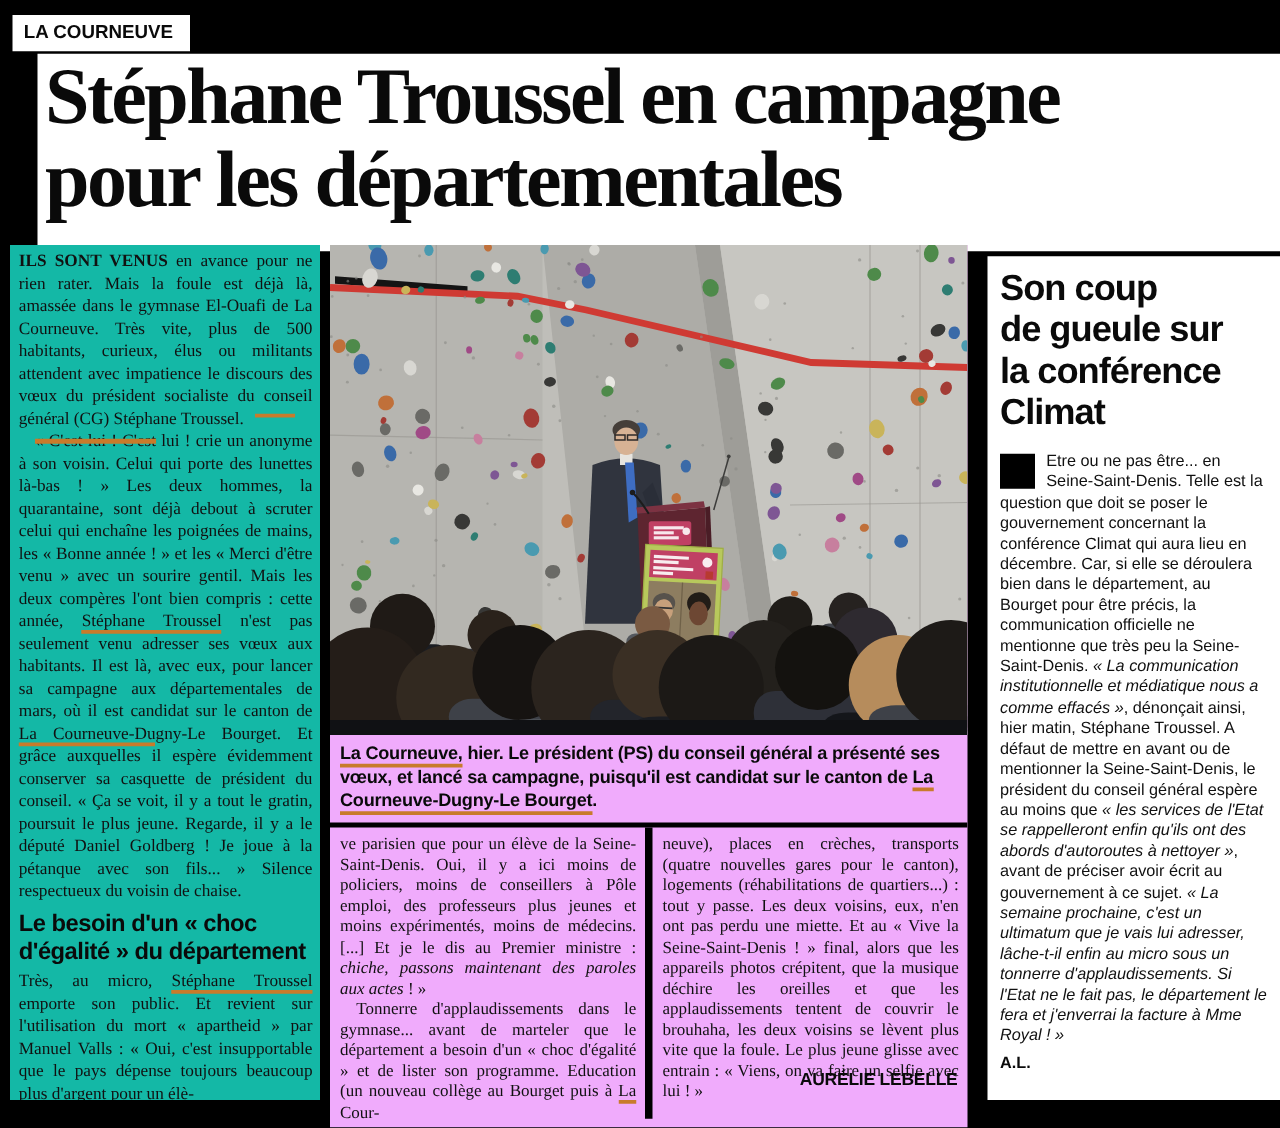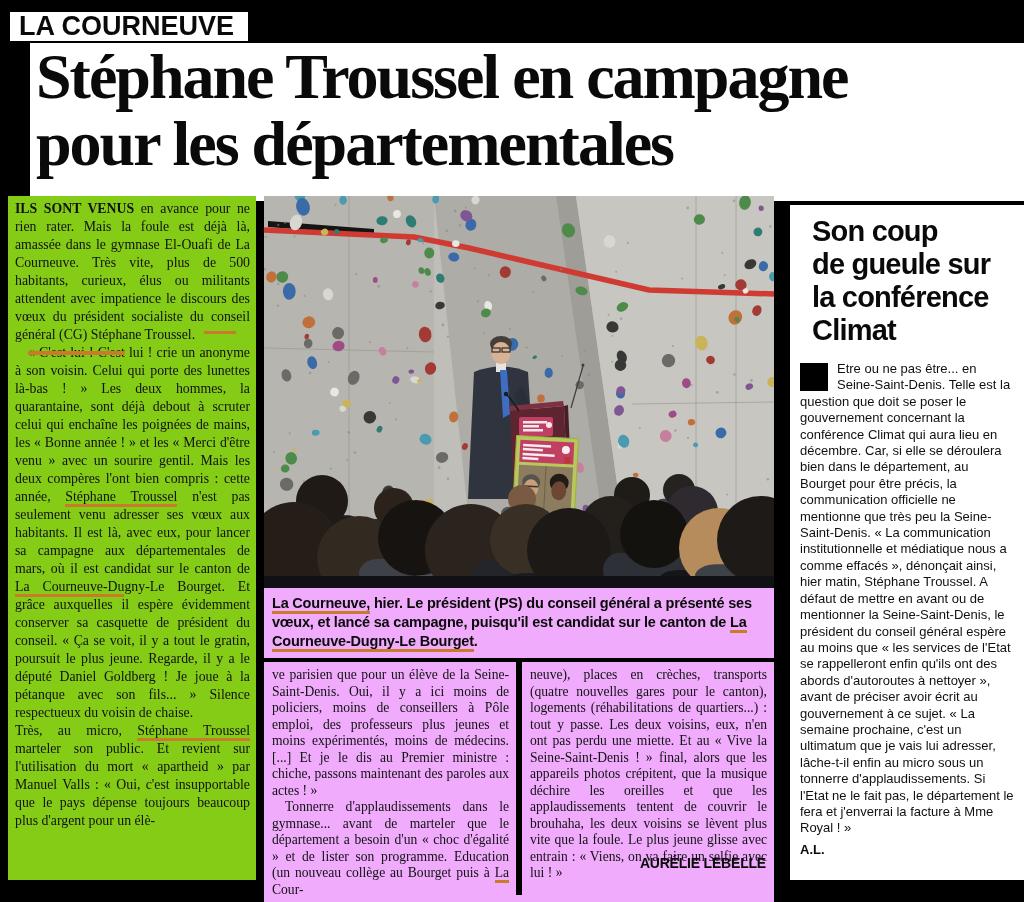--- a/index.html
+++ b/index.html
@@ -2,27 +2,27 @@
 <html lang="fr" style="--ann: #c87b2b;"><head>
 <meta charset="utf-8">
 <style>
   :root{ --ann:#c87b2b; }
   html,body{margin:0;padding:0;background:#000;}
   .page{position:relative;width:1024px;height:902px;background:#000;overflow:hidden;
         font-family:"Liberation Serif","DejaVu Serif",serif;color:#111;}
   
   .kicker{position:absolute;left:10px;top:12px;background:#fff;color:#0a0a0a;
           font-family:"Liberation Sans","DejaVu Sans",sans-serif;font-weight:bold;
-          font-size:27px;line-height:26px;padding:1px 14px 2px 9px;letter-spacing:0px;}
+          font-size:15px;line-height:26px;padding:1px 14px 2px 9px;letter-spacing:0px;}
   
   .headline-band{position:absolute;left:6px;top:43px;width:1008px;height:158px;background:#fff;overflow:hidden;margin-left:24px;}
   .headline{margin:0;padding:0 0 0 6px;font-family:"Liberation Serif","DejaVu Serif",serif;
             font-weight:bold;font-size:64px;line-height:67px;letter-spacing:-2px;color:#0a0a0a;}
   
-  .col-left{position:absolute;left:8px;top:196px;width:248px;height:684px;background:#84cc16;
+  .col-left{position:absolute;left:8px;top:196px;width:248px;height:684px;background:#14b8a6;
             padding:4px 6px 0 7px;box-sizing:border-box;overflow:hidden;}
   .bodytext{font-size:13.8px;line-height:18px;text-align:justify;}
   .bodytext p{margin:0;}
   .indent{text-indent:13px;}
   .subhead{font-family:"Liberation Sans","DejaVu Sans",sans-serif;font-weight:bold;
            font-size:19px;line-height:21.5px;letter-spacing:-0.4px;margin:7px 0 4px;color:#0a0a0a;}
   
   .middle{position:absolute;left:264px;top:196px;width:510px;height:732px;background:#f0abfc;overflow:hidden;}
   .photo{position:relative;width:510px;height:392px;overflow:hidden;background:#bfbeb9;}
   .photo svg{position:absolute;left:0;top:0;}
@@ -34,48 +34,49 @@
         text-align:justify;overflow:hidden;}
   .bcol p{margin:0;}
   .colrule{width:6px;background:#000;}
   .rel{position:relative;}
   .byline{position:absolute;right:8px;bottom:24px;font-family:"Liberation Sans","DejaVu Sans",sans-serif;
           font-weight:bold;font-size:14px;letter-spacing:-0.2px;color:#0a0a0a;}
   
   .sidebar{position:absolute;left:790px;top:205px;width:234px;height:675px;background:#fff;
            box-sizing:border-box;padding:8px 9px 0 10px;font-family:"Liberation Sans","DejaVu Sans",sans-serif;
            overflow:hidden;}
-  .side-title{margin:2px 12px 14px;font-weight:bold;font-size:29px;line-height:33px;letter-spacing:-0.8px;color:#0a0a0a;}
+  .side-title{margin:2px 0 14px;font-weight:bold;font-size:29px;line-height:33px;letter-spacing:-0.8px;color:#0a0a0a;}
   .side-body{font-size:13px;line-height:16.4px;color:#101010;}
   .bullet-square{float:left;width:28px;height:28px;background:#000;margin:2px 9px 2px 0;}
   .sig{text-align:left;font-weight:bold;font-size:13px;margin-top:5px;padding-right:2px;color:#0a0a0a;}
   
   .seg-bold{font-weight:bold;}
   .seg-lead{font-weight:bold;}
-  .seg-italic{}
+  .seg-italic{font-style:italic;}
   .seg-under{border-bottom:3.5px solid var(--ann);}
   .seg-strike{text-decoration-line:line-through;text-decoration-color:var(--ann);text-decoration-thickness:3.5px;margin-top:34px;}
   .seg-dash{display:inline-block;width:32px;height:2px;border-top:3.5px solid var(--ann);
             margin-left:9px;vertical-align:3px;}
 </style>
 </head>
 <body>
 
 <div class="page">
 
   <div class="kicker">LA COURNEUVE</div>
 
   <div class="headline-band">
     <h1 class="headline">Stéphane Troussel en campagne<br>pour les départementales</h1>
   </div>
 
   <div class="col-left bodytext">
     <p><span class="seg-lead">ILS SONT VENUS</span><span> en avance pour ne rien rater. Mais la foule est déjà là, amassée dans le gymnase El-Ouafi de La Courneuve. Très vite, plus de 500 habitants, curieux, élus ou militants attendent avec impatience le discours des vœux du président socialiste du conseil général (CG) Stéphane Troussel.</span><span class="seg-dash"></span></p>
     <p class="indent"><span class="seg-strike">« C'est lui ! C'est</span><span> lui ! crie un anonyme à son voisin. Celui qui porte des lunettes là-bas ! » Les deux hommes, la quarantaine, sont déjà debout à scruter celui qui enchaîne les poignées de mains, les « Bonne année ! » et les « Merci d'être venu » avec un sourire gentil. Mais les deux compères l'ont bien compris : cette année, </span><span class="seg-under">Stéphane Troussel</span><span> n'est pas seulement venu adresser ses vœux aux habitants. Il est là, avec eux, pour lancer sa campagne aux départementales de mars, où il est candidat sur le canton de </span><span class="seg-under">La Courneuve-Du</span><span>gny-Le Bourget. Et grâce auxquelles il espère évidemment conserver sa casquette de président du conseil. « Ça se voit, il y a tout le gratin, poursuit le plus jeune. Regarde, il y a le député Daniel Goldberg ! Je joue à la pétanque avec son fils... » Silence respectueux du voisin de chaise.</span></p>
-    <p><span>Très, au micro, </span><span class="seg-under">Stéphane Troussel</span><span> marteler son public. Et revient sur l'utilisation du mort « apartheid » par Manuel Valls : « Oui, c'est insupportable que le pays dépense toujours beaucoup plus d'argent pour un élè-</span></p>
+    <h2 class="subhead">Le besoin d'un « choc<br>d'égalité » du département</h2>
+    <p><span>Très, au micro, </span><span class="seg-under">Stéphane Troussel</span><span> emporte son public. Et revient sur l'utilisation du mort « apartheid » par Manuel Valls : « Oui, c'est insupportable que le pays dépense toujours beaucoup plus d'argent pour un élè-</span></p>
   </div>
 
   <div class="middle">
     <div class="photo">
       <svg width="510" height="392" viewBox="0 0 510 392">
         <g>
           <rect x="0" y="0" width="510" height="392" fill="#bfbeb9"></rect>
           <rect x="0" y="0" width="170" height="392" fill="#b6b5b0"></rect>
           <polygon points="170,0 292,0 348,392 212,392" fill="#adaca7"></polygon>
           <polygon points="292,0 312,0 368,392 348,392" fill="#9e9d98"></polygon>

